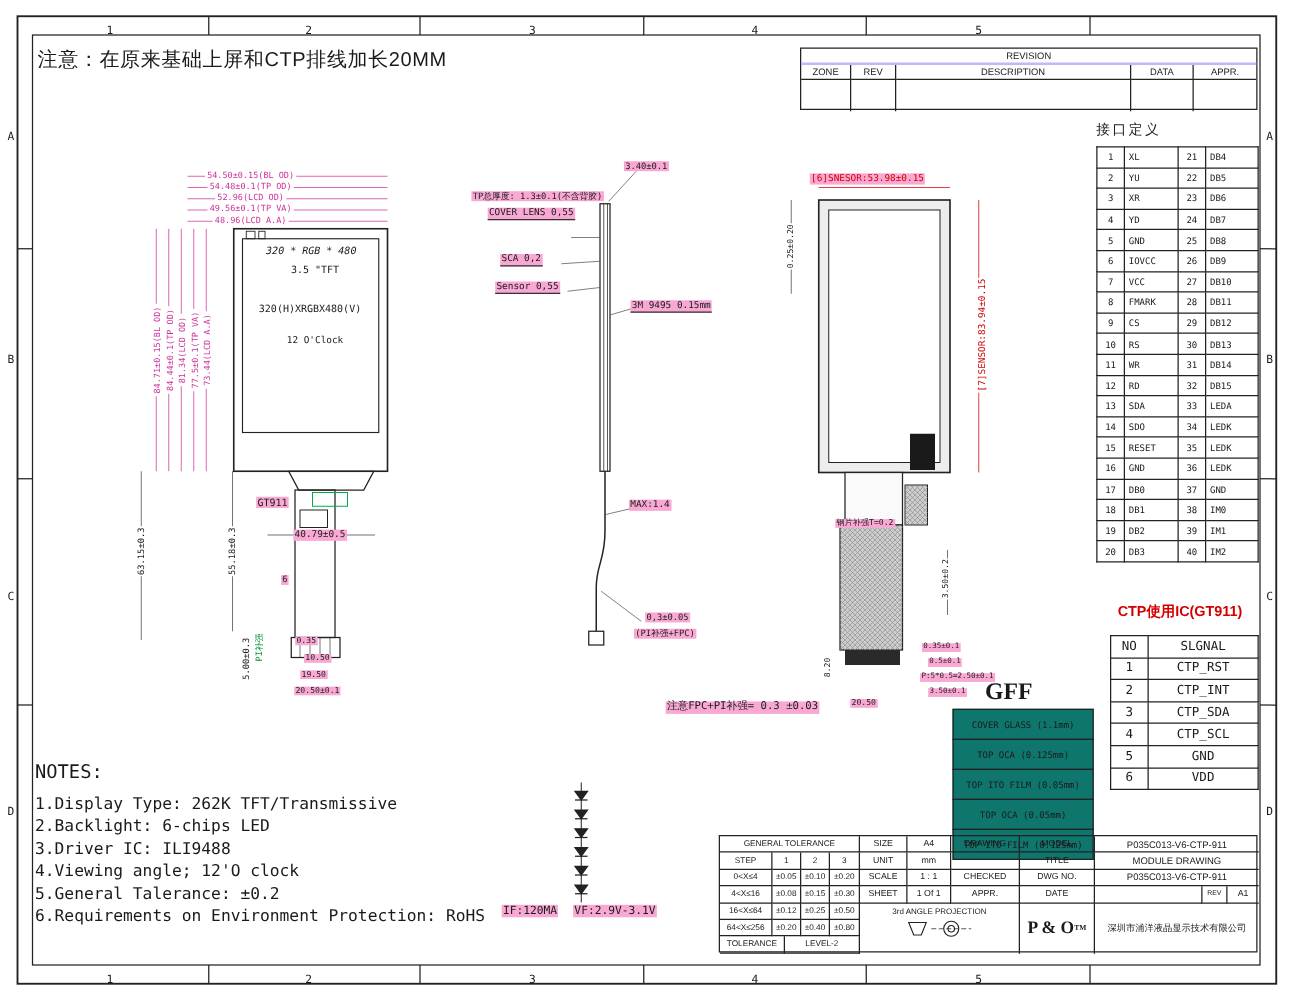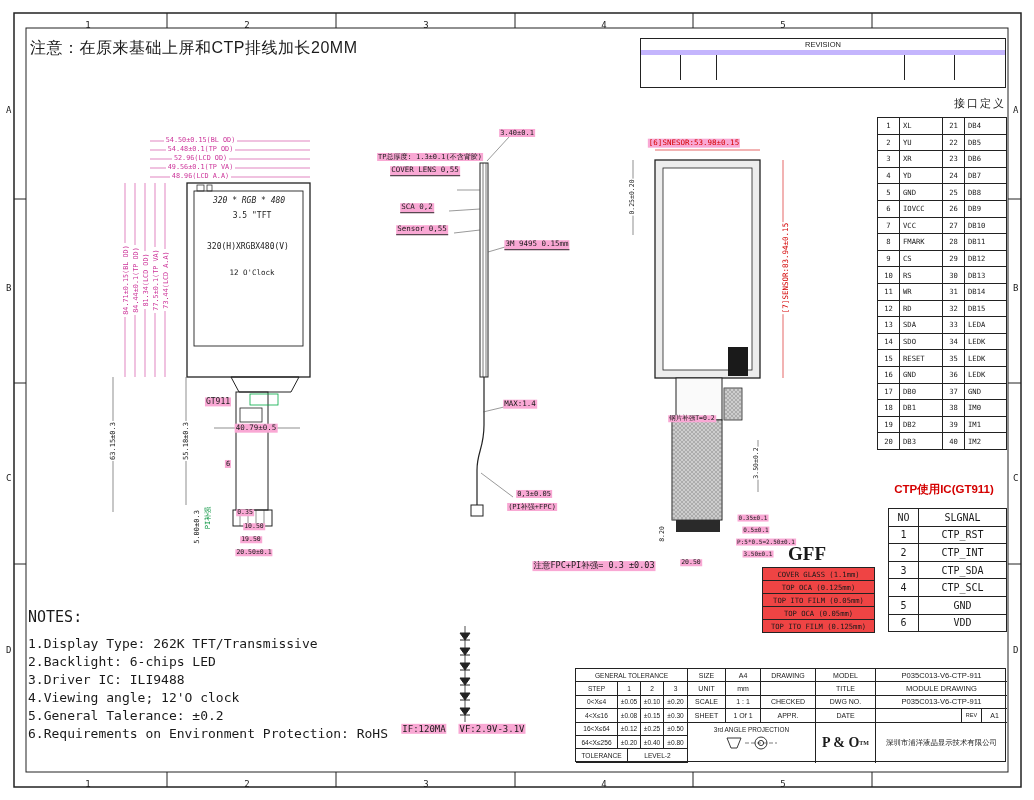--- a/index.html
+++ b/index.html
@@ -24,45 +24,45 @@
   .rmark:nth-child(3){top:478px;}.rmark:nth-child(4){top:650px;}
   
   .top-note{position:absolute;left:30px;top:38px;font-size:16px;
             font-family:"Liberation Sans",sans-serif;letter-spacing:.5px;}
   
   .rev{position:absolute;left:640px;top:38px;width:366px;height:50px;border:1.2px solid #222;
        box-sizing:border-box;font-family:"Liberation Sans",sans-serif;font-size:7.5px;}
   .rev-row{display:flex;}
   .rev-cell{box-sizing:border-box;border-right:1px solid #222;border-bottom:1px solid #222;
             display:flex;align-items:center;justify-content:center;}
-  .rev-title{height:11px;border-bottom:5px solid #c4b5fd;display:flex;align-items:center;justify-content:center;}
+  .rev-title{height:11px;border-bottom:2px solid #c4b5fd;display:flex;align-items:center;justify-content:center;}
   .rc1{width:40px;}.rc2{width:36px;}.rc3{width:188px;}.rc4{width:50px;}.rc5{width:50px;border-right:none;}
   .rev-empty .rev-cell{height:25px;border-bottom:none;}
   .rev-head .rev-cell{height:12px;}
   
-  .iface-title{position:absolute;left:877px;top:96px;width:129px;text-align:right;font-size:11px;
+  .iface-title{position:absolute;left:877px;top:96px;width:129px;text-align:left;font-size:11px;
                font-family:"Liberation Sans",sans-serif;letter-spacing:2px;}
   table.iface{position:absolute;left:877px;top:117px;width:129px;border-collapse:collapse;
               table-layout:fixed;font-size:7.2px;font-family:"DejaVu Sans Mono",monospace;}
   .iface td{border:1px solid #222;height:15.6px;padding:0 0 0 3px;overflow:hidden;}
   .iface td.c-no{text-align:center;padding:0;}
   
   .ctp-note{position:absolute;left:944px;top:489px;transform:translate(-50%,-50%);
             font-size:11.5px;font-weight:bold;color:#d40000;white-space:nowrap;
             font-family:"Liberation Sans",sans-serif;}
   
   table.sig{position:absolute;left:888px;top:508px;width:118px;border-collapse:collapse;
             table-layout:fixed;font-size:10px;font-family:"DejaVu Sans Mono",monospace;}
   .sig td,.sig th{border:1.3px solid #222;height:16.6px;text-align:center;font-weight:normal;padding:0;}
   
   .gff-label{position:absolute;left:807px;top:554px;transform:translate(-50%,-50%);
              font-family:"Liberation Serif",serif;font-size:19px;font-weight:bold;}
   .gff-stack{position:absolute;left:762px;top:567px;width:113px;}
-  .gff-layer{box-sizing:border-box;height:14px;margin-top:-1px;border:1px solid #222;
-             display:flex;align-items:center;justify-content:center;font-size:7.2px;background:#ef4444;}
+  .gff-layer{box-sizing:border-box;height:25px;margin-top:-1px;border:1px solid #222;
+             display:flex;align-items:center;justify-content:center;font-size:7.2px;background:#0f766e;}
   .gff-layer:first-child{margin-top:0;}
   
   .notes{position:absolute;left:28px;top:608px;}
   .notes-title{font-size:15px;margin:0 0 9px 0;font-weight:normal;}
   .note-line{font-size:13px;line-height:18px;white-space:nowrap;}
   
   .dims-top{position:absolute;left:128px;top:136px;width:145px;}
   .dims-top .dimrow{height:9px;line-height:9px;text-align:center;font-size:6.8px;color:#cc3399;}
   .dims-top .dimrow span{background:#fff;padding:0 2px;}
   .dims-left{position:absolute;left:146px;top:280px;width:200px;
@@ -242,20 +242,27 @@
       <div class="rmark">A</div>
       <div class="rmark">B</div>
       <div class="rmark">C</div>
       <div class="rmark">D</div>
     </div>
 
   <div class="top-note">注意：在原来基础上屏和CTP排线加长20MM</div>
 
   <div class="rev">
     <div class="rev-title">REVISION</div>
+    <div class="rev-row rev-head">
+      <div class="rev-cell rc1">ZONE</div>
+      <div class="rev-cell rc2">REV</div>
+      <div class="rev-cell rc3">DESCRIPTION</div>
+      <div class="rev-cell rc4">DATA</div>
+      <div class="rev-cell rc5">APPR.</div>
+    </div>
     <div class="rev-row rev-empty">
       <div class="rev-cell rc1"></div>
       <div class="rev-cell rc2"></div>
       <div class="rev-cell rc3"></div>
       <div class="rev-cell rc4"></div>
       <div class="rev-cell rc5"></div>
     </div>
   </div>
 
   <div class="iface-title">接口定义</div>

